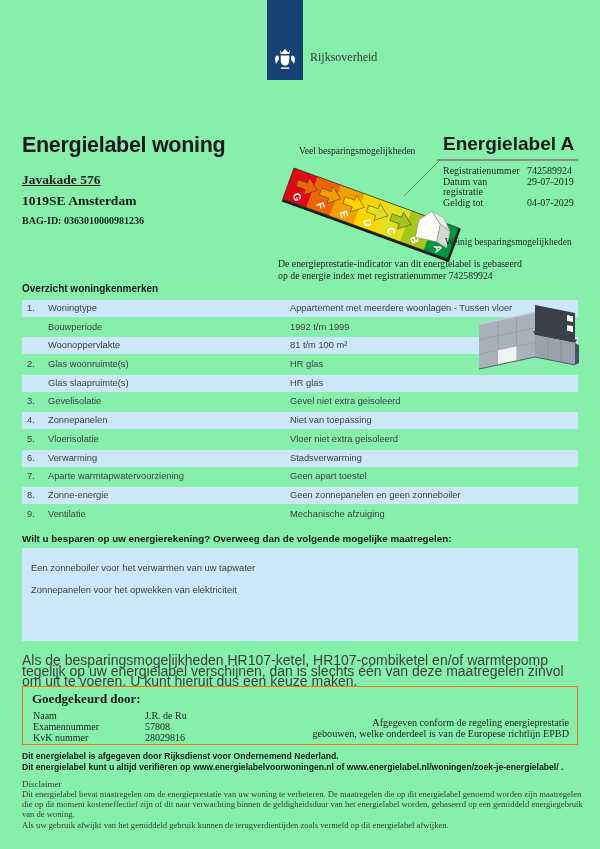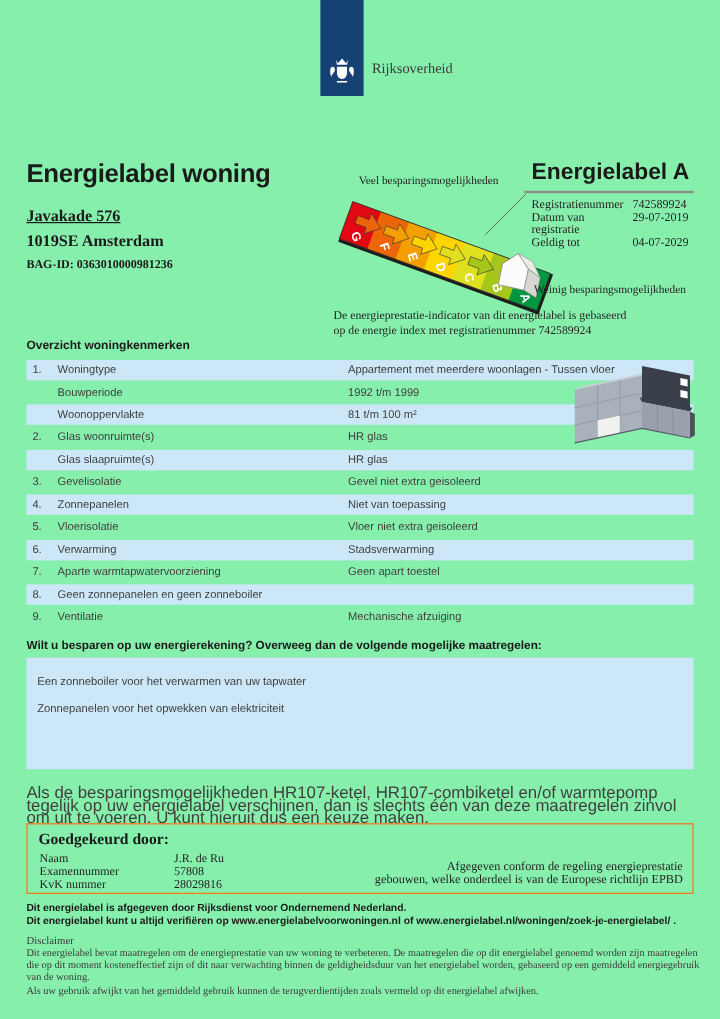--- a/index.html
+++ b/index.html
@@ -190,20 +190,21 @@
         <span>Verwarming</span>
         <span>Stadsverwarming</span>
       </div>
     <div class="char-row">
         <span class="num">7.</span>
         <span>Aparte warmtapwatervoorziening</span>
         <span>Geen apart toestel</span>
       </div>
     <div class="char-row">
         <span class="num">8.</span>
+        <span>Zonne-energie</span>
         <span>Geen zonnepanelen en geen zonneboiler</span>
       </div>
     <div class="char-row">
         <span class="num">9.</span>
         <span>Ventilatie</span>
         <span>Mechanische afzuiging</span>
       </div>
   </div>
 
   <svg class="abs building-svg" width="104" height="84" viewBox="0 0 104 84">

